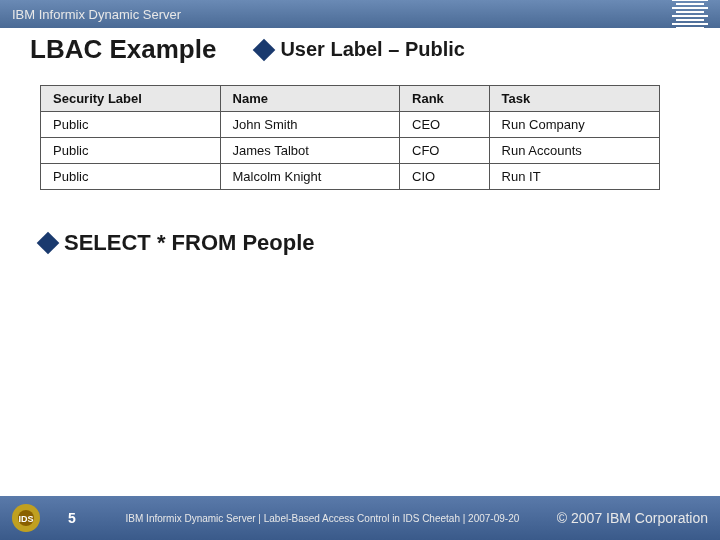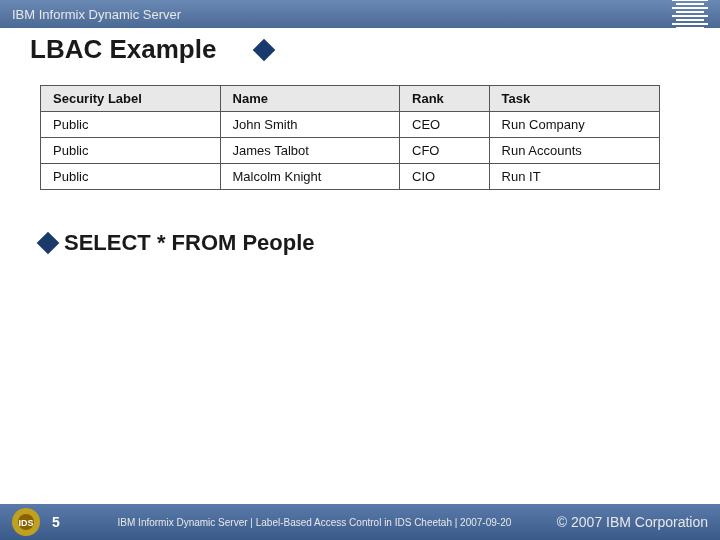--- a/index.html
+++ b/index.html
@@ -138,26 +138,26 @@
       font-weight: bold;
       color: #1a1a1a;
     }
 
     
     .bottom-bar {
       position: absolute;
       bottom: 0;
       left: 0;
       right: 0;
-      height: 36px;
+      height: 44px;
       background: linear-gradient(to bottom, #5a7aaa, #3a5a8a);
       display: flex;
       align-items: center;
       padding: 0 12px;
-      gap: 12px;
+      gap: 28px;
     }
 
     .bottom-logo {
       width: 28px;
       height: 28px;
       background: #c0a020;
       border-radius: 50%;
       flex-shrink: 0;
       display: flex;
       align-items: center;
@@ -201,20 +201,21 @@
     </div>
   </div>
 </div>
 
 <div class="main-content">
 
   <div class="header-section">
     <div class="page-title">LBAC Example</div>
     <div class="user-label-section">
       <div class="diamond-icon"></div>
+      <span class="user-label-text">User Label – Public</span>
     </div>
   </div>
 
   <table class="data-table">
     <thead>
       <tr>
         <th>Security Label</th>
         <th>Name</th>
         <th>Rank</th>
         <th>Task</th>

